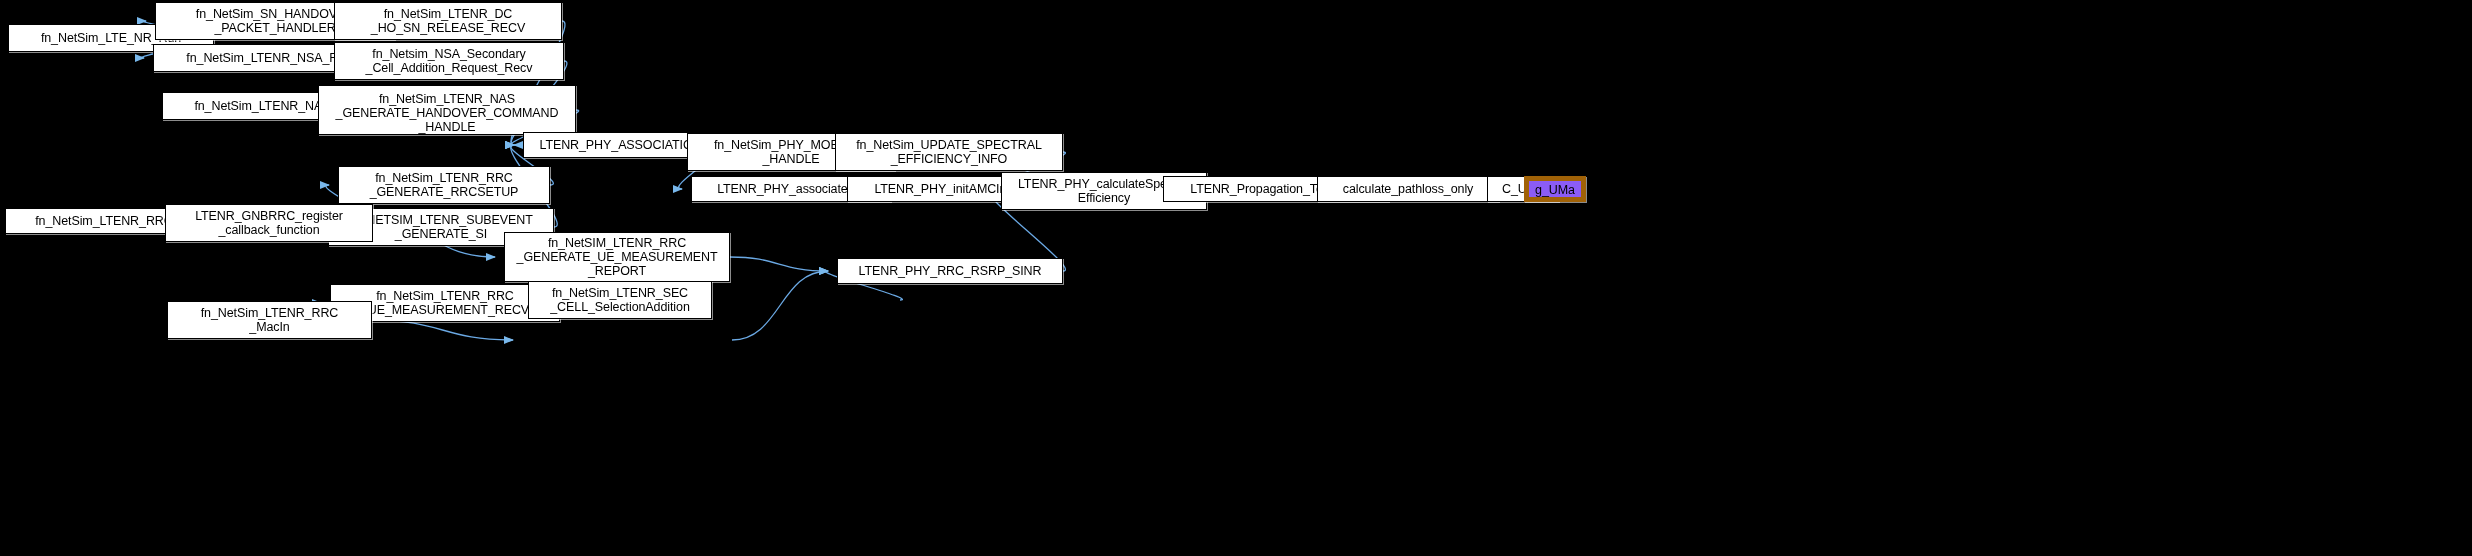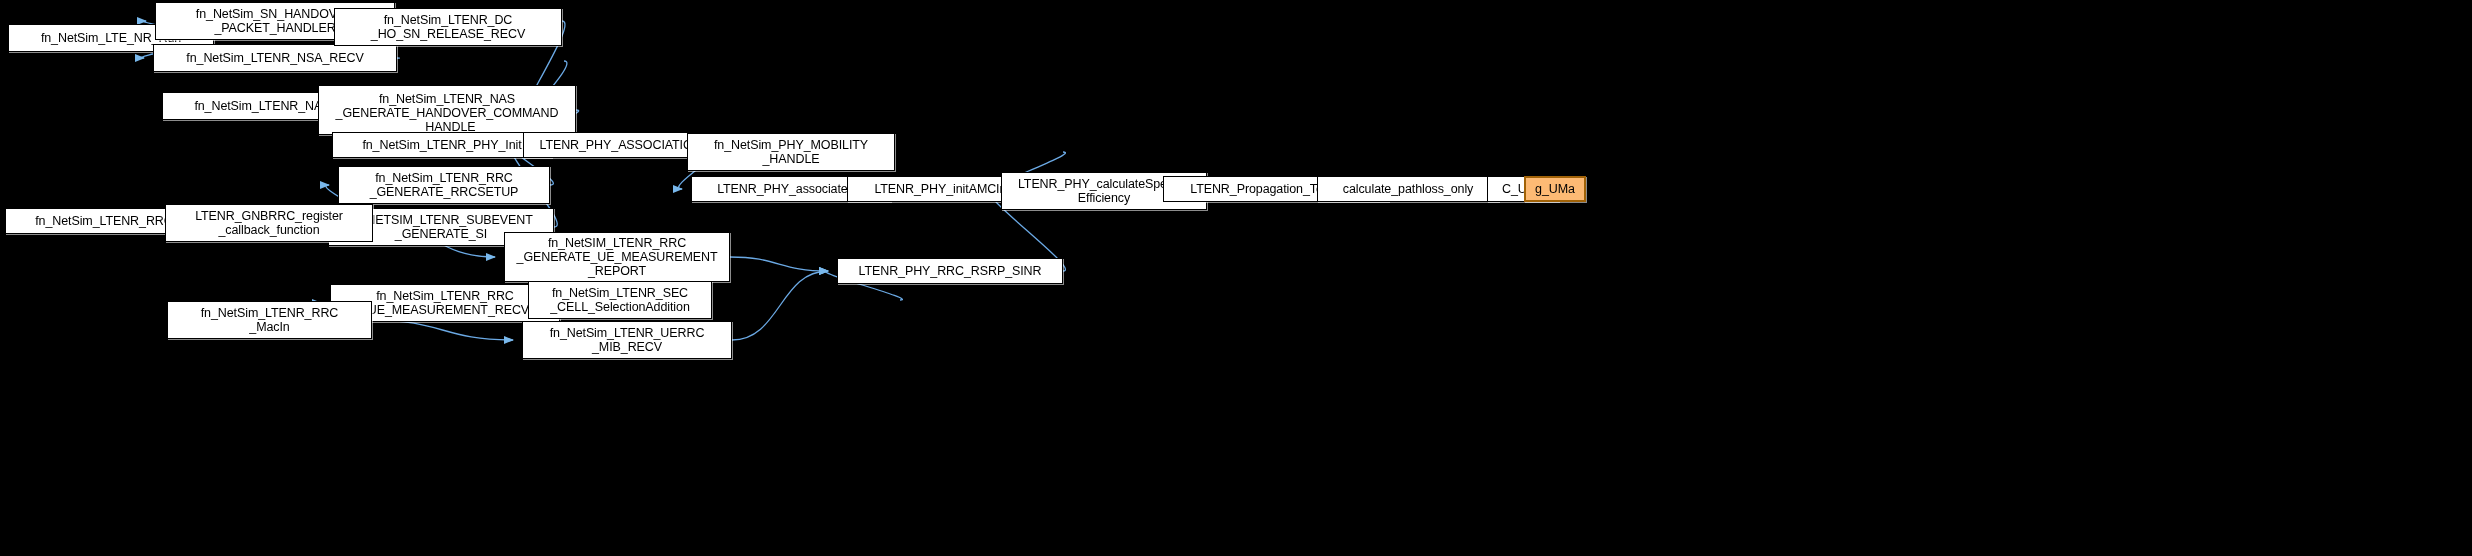--- a/index.html
+++ b/index.html
@@ -23,22 +23,23 @@
     justify-content:center;
     text-align:center;
     font-size:12.5px;
     line-height:1.12;
     letter-spacing:-0.1px;
     white-space:pre;
     box-shadow:1px 1px 0 0 rgba(255,255,255,0.55);
     z-index:5;
   }
   .node.highlight{
-    background:#fdba74;
-    border:2px solid #a16207;
+    background:#8b5cf6;
+    border:5px solid #a16207;
+    align-items:flex-end;
   }
   .node span{display:block;width:100%;}
 </style>
 </head>
 <body>
 
 <div id="canvas">
   <svg id="edges" xmlns="http://www.w3.org/2000/svg">
     <defs>
       <marker id="ah" markerWidth="10" markerHeight="8" refX="9" refY="4" orient="auto" markerUnits="userSpaceOnUse">
@@ -77,30 +78,33 @@
         <path d="M560,303 C580,303 499,300 519,300" marker-end="url(#ah)"></path>
         <path d="M712,300 L677,300" marker-end="url(#ah)"></path>
         <path d="M900,300 C920,300 808,271 828,271" marker-end="url(#ah)"></path>
         <path d="M732,340 C780,340 780,271 828,271" marker-end="url(#ah)"></path>
       </g>
   </svg>
 <div class="node" style="left: 8px; top: 24px; width: 206px; height: 28px;"><span>fn_NetSim_LTE_NR_Run</span></div>
     <div class="node" style="left: 155px; top: 2px; width: 240px; height: 38px;"><span>fn_NetSim_SN_HANDOVER
 _PACKET_HANDLER</span></div>
     <div class="node" style="left: 153px; top: 44px; width: 244px; height: 28px;"><span>fn_NetSim_LTENR_NSA_RECV</span></div>
-    <div class="node" style="left: 334px; top: 8px; width: 228px; height: 38px;"><span>fn_NetSim_LTENR_DC
+    <div class="node" style="left: 334px; top: 2px; width: 228px; height: 38px;"><span>fn_NetSim_LTENR_DC
 _HO_SN_RELEASE_RECV</span></div>
+    <div class="node" style="left: 334px; top: 42px; width: 230px; height: 38px;"><span>fn_Netsim_NSA_Secondary
+_Cell_Addition_Request_Recv</span></div>
     <div class="node" style="left: 162px; top: 92px; width: 224px; height: 28px;"><span>fn_NetSim_LTENR_NAS_Init</span></div>
     <div class="node" style="left: 318px; top: 85px; width: 258px; height: 50px; align-items: flex-end;"><span>fn_NetSim_LTENR_NAS
 _GENERATE_HANDOVER_COMMAND
 _HANDLE</span></div>
-    <div class="node" style="left: 332px; top: 132px; width: 220px; height: 26px;"><span>fn_NetSim_LTENR_PHY_Init</span></div>
     <div class="node" style="left: 523px; top: 132px; width: 195px; height: 26px;"><span>LTENR_PHY_ASSOCIATION</span></div>
     <div class="node" style="left: 687px; top: 133px; width: 208px; height: 38px;"><span>fn_NetSim_PHY_MOBILITY
 _HANDLE</span></div>
+    <div class="node" style="left: 835px; top: 133px; width: 228px; height: 38px;"><span>fn_NetSim_UPDATE_SPECTRAL
+_EFFICIENCY_INFO</span></div>
     <div class="node" style="left: 691px; top: 176px; width: 200px; height: 26px;"><span>LTENR_PHY_associateUE</span></div>
     <div class="node" style="left: 847px; top: 176px; width: 197px; height: 26px;"><span>LTENR_PHY_initAMCInfo</span></div>
     <div class="node" style="left: 1001px; top: 172px; width: 206px; height: 38px;"><span>LTENR_PHY_calculateSpectral
 Efficiency</span></div>
     <div class="node" style="left: 1163px; top: 176px; width: 226px; height: 26px;"><span>LTENR_Propagation_TotalLoss</span></div>
     <div class="node" style="left: 1317px; top: 176px; width: 182px; height: 26px;"><span>calculate_pathloss_only</span></div>
     <div class="node" style="left: 1447px; top: 176px; width: 72px; height: 26px; margin-left: 40px;"><span>C_UMa</span></div>
     <div class="node highlight" style="left: 1524px; top: 176px; width: 62px; height: 26px;"><span>g_UMa</span></div>
     <div class="node" style="left: 338px; top: 166px; width: 212px; height: 38px;"><span>fn_NetSim_LTENR_RRC
 _GENERATE_RRCSETUP</span></div>
@@ -112,15 +116,13 @@
     <div class="node" style="left: 504px; top: 232px; width: 226px; height: 50px;"><span>fn_NetSIM_LTENR_RRC
 _GENERATE_UE_MEASUREMENT
 _REPORT</span></div>
     <div class="node" style="left: 837px; top: 258px; width: 226px; height: 26px;"><span>LTENR_PHY_RRC_RSRP_SINR</span></div>
     <div class="node" style="left: 330px; top: 284px; width: 230px; height: 38px;"><span>fn_NetSim_LTENR_RRC
 _UE_MEASUREMENT_RECV</span></div>
     <div class="node" style="left: 528px; top: 281px; width: 184px; height: 38px; justify-content: flex-end;"><span>fn_NetSim_LTENR_SEC
 _CELL_SelectionAddition</span></div>
     <div class="node" style="left: 167px; top: 301px; width: 205px; height: 38px;"><span>fn_NetSim_LTENR_RRC
 _MacIn</span></div>
-    <div class="node" style="left: 522px; top: 321px; width: 210px; height: 38px;"><span>fn_NetSim_LTENR_UERRC
-_MIB_RECV</span></div>
   </div>
 
 </body></html>

